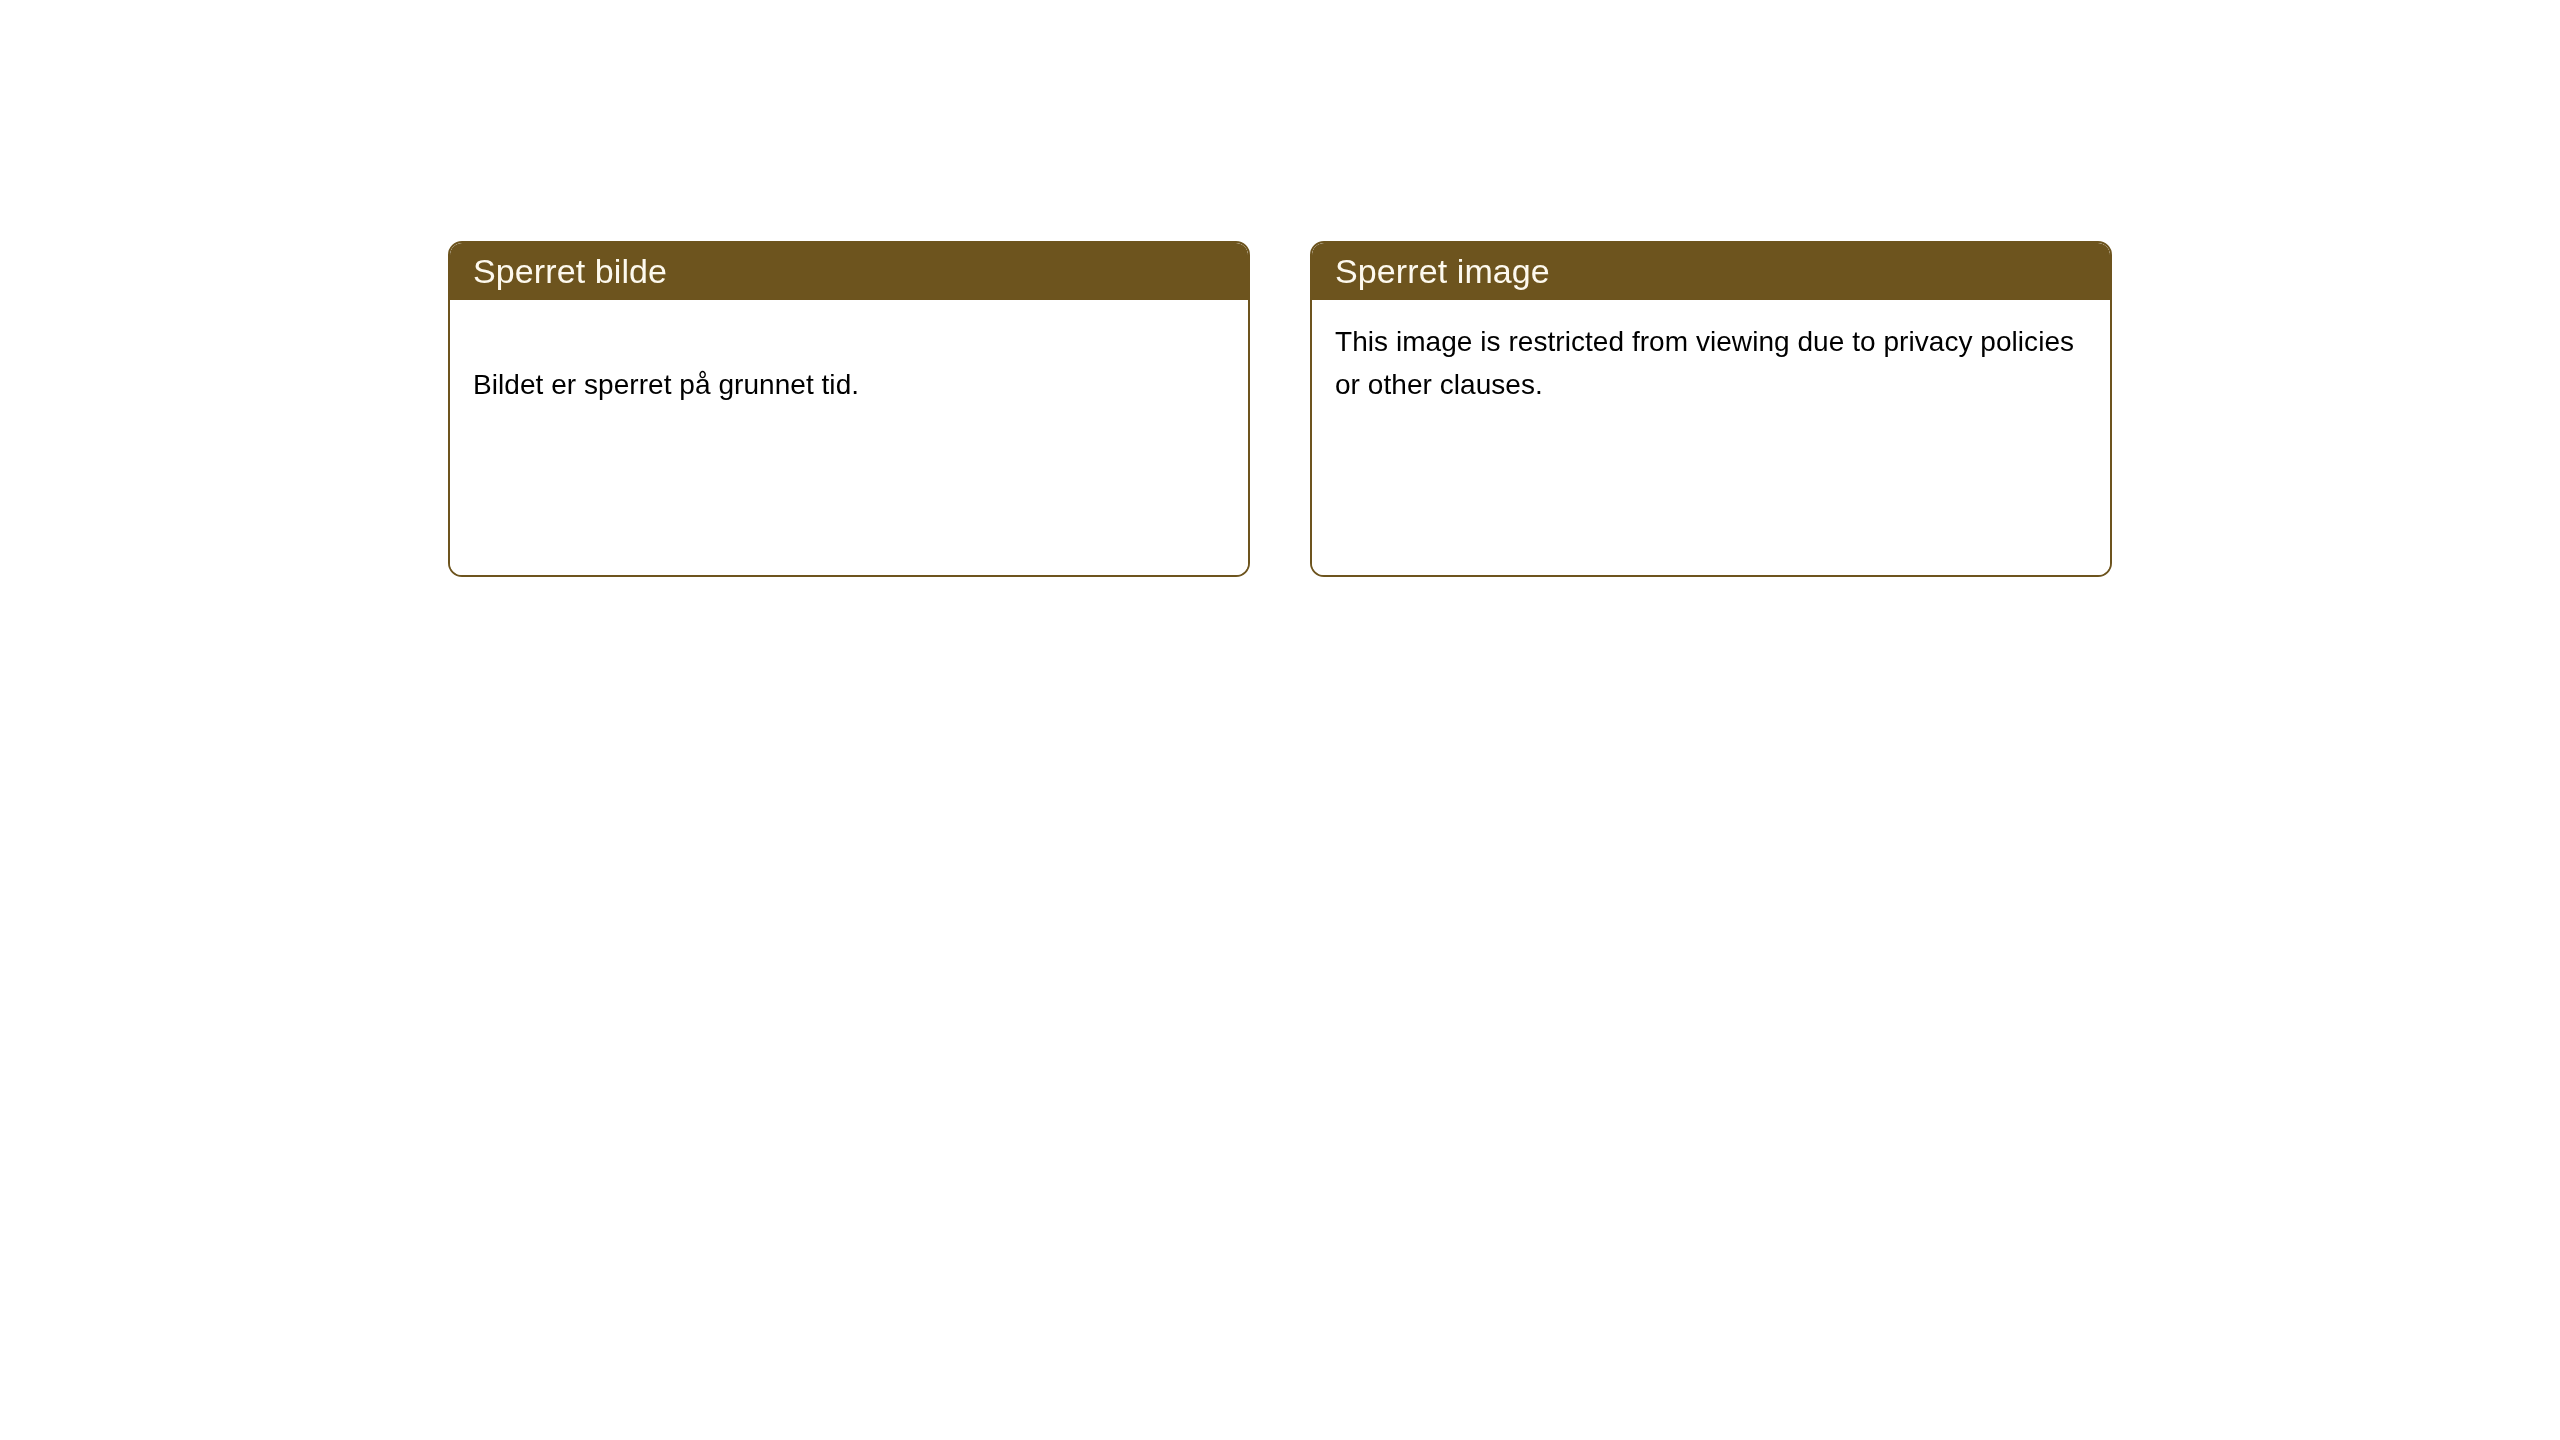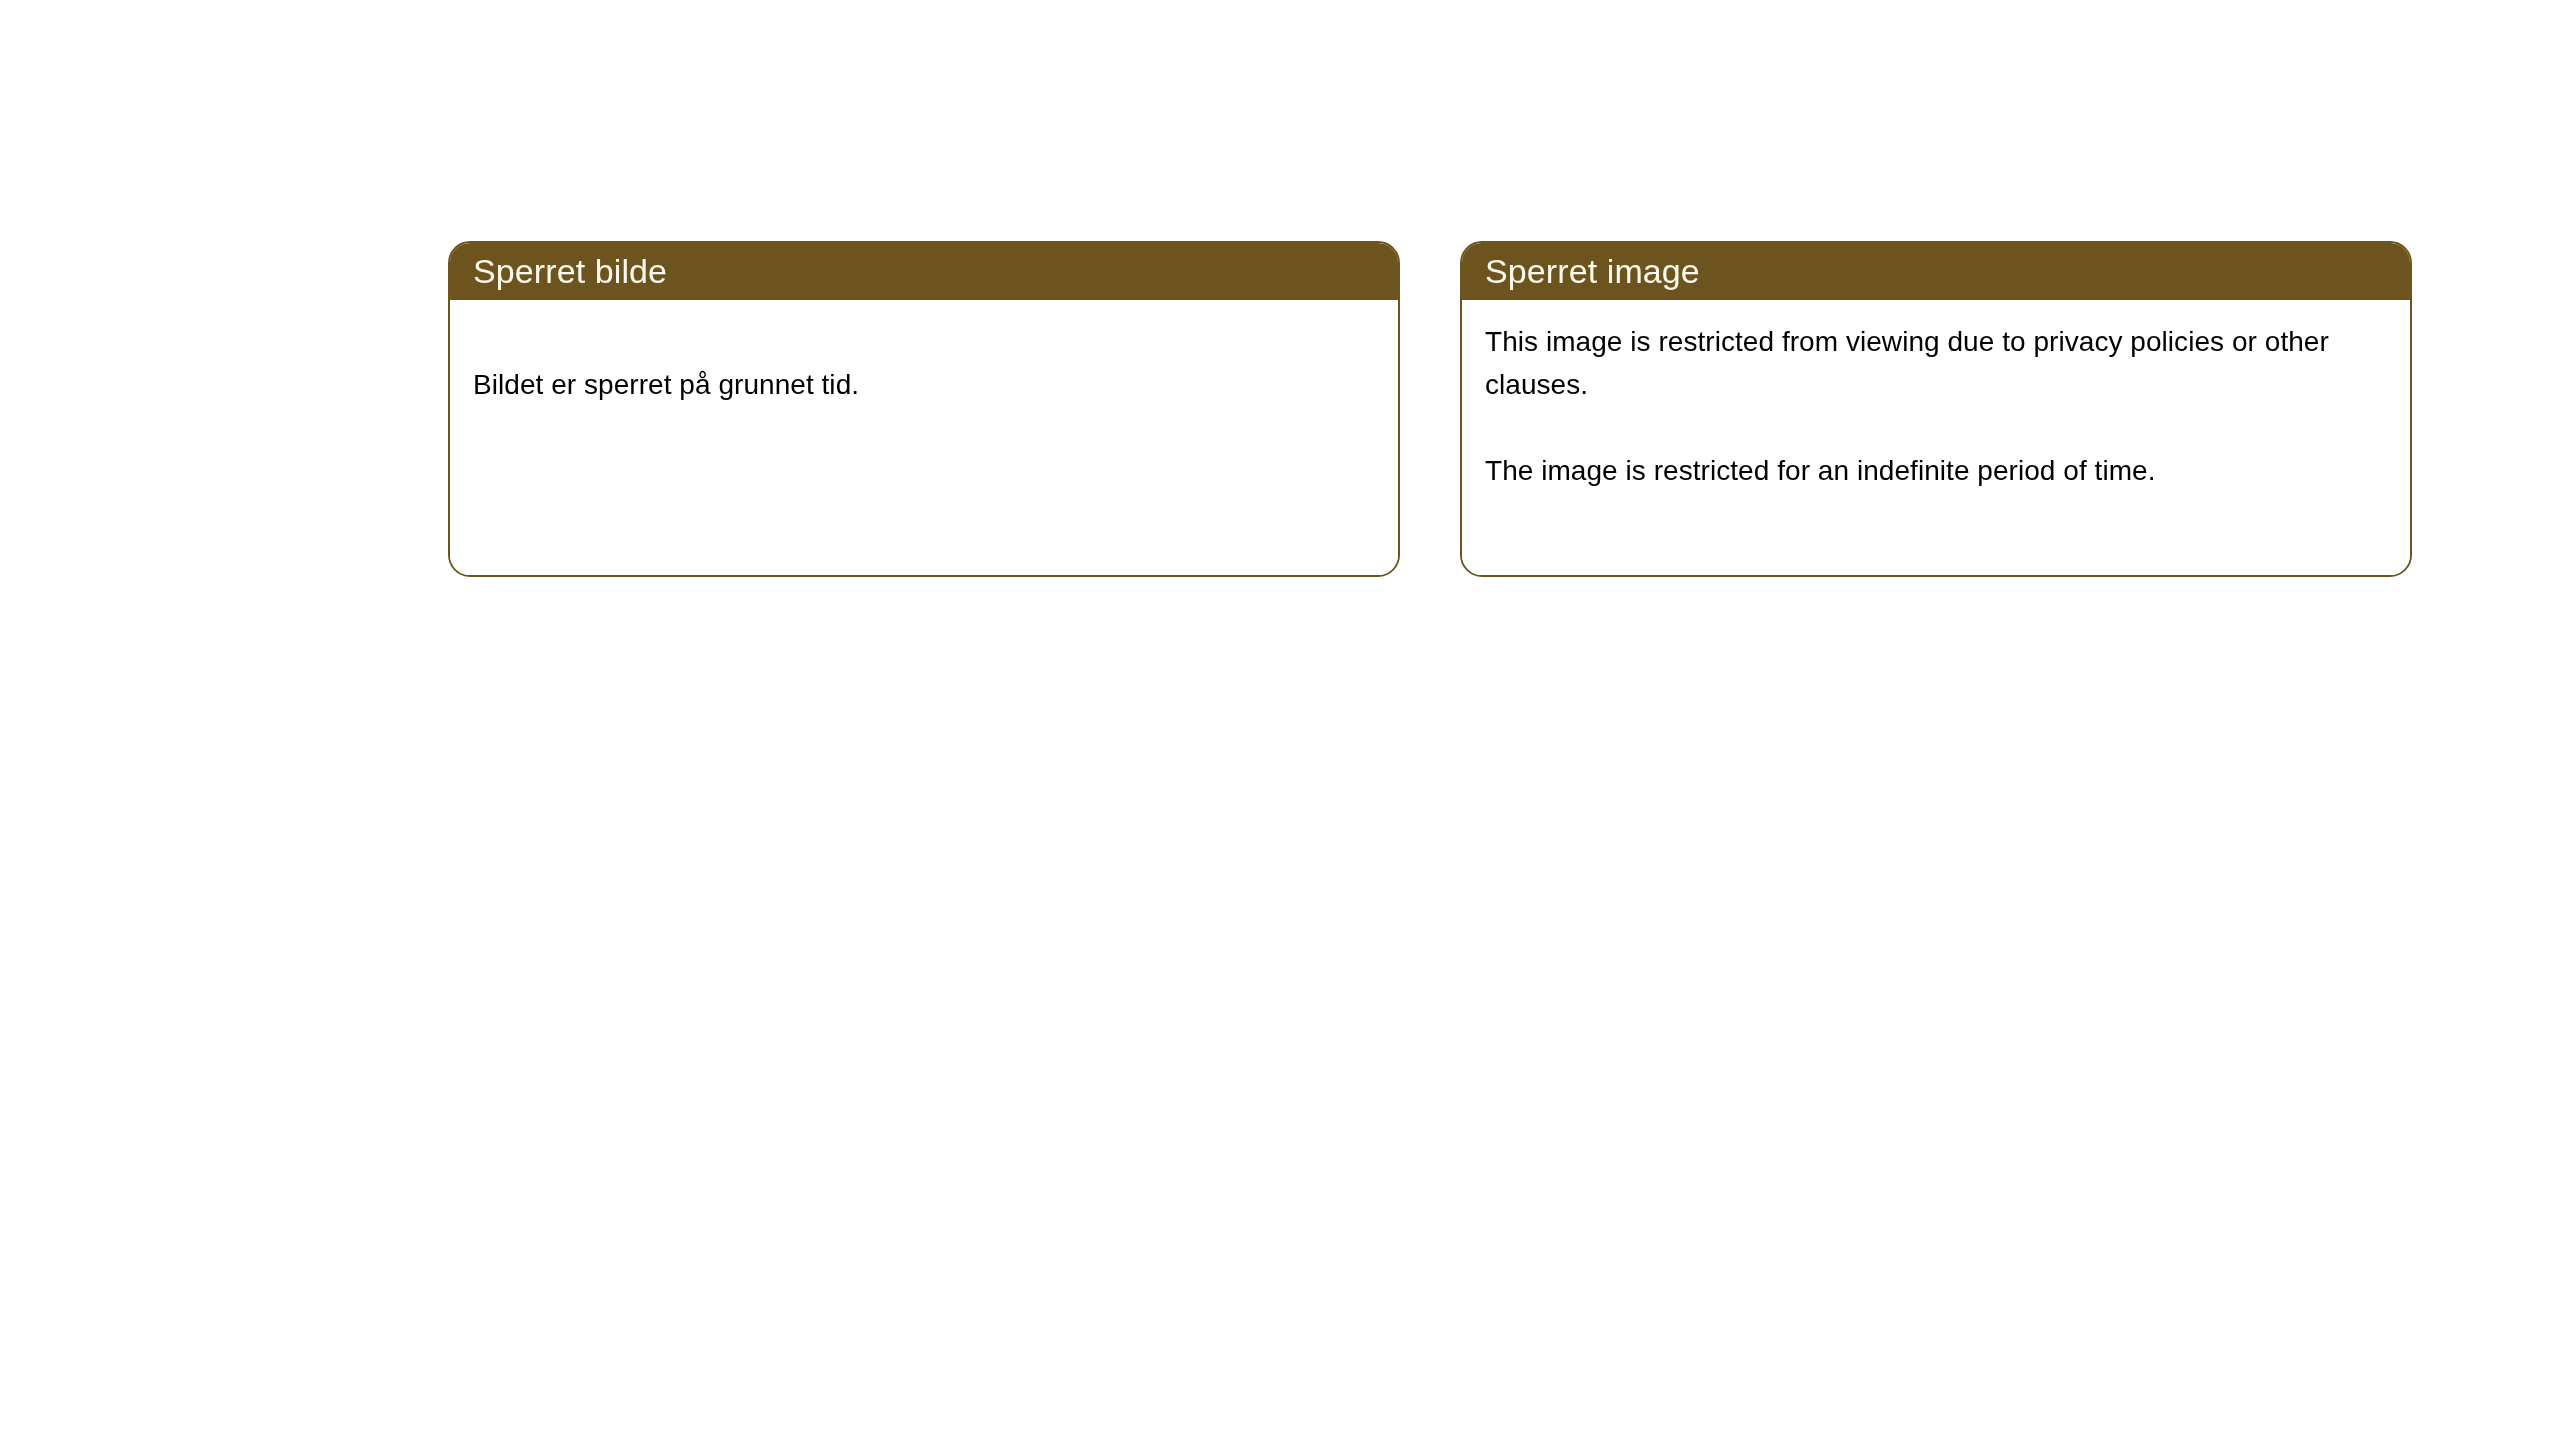--- a/index.html
+++ b/index.html
@@ -27,25 +27,25 @@
     left: 448px;
     top: 241px;
     display: flex;
     flex-direction: row;
     align-items: flex-start;
     gap: 60px;
   }
 
   .notice-card {
     box-sizing: border-box;
-    width: 952px;
+    width: 802px;
     height: 336px;
     background: #ffffff;
     border: 2px solid #6d541e;
-    border-radius: 22px;
+    border-radius: 14px;
     overflow: hidden;
     display: flex;
     flex-direction: column;
   }
 
   .card-header {
     box-sizing: border-box;
     background: #6d541e;
     height: 57px;
     min-height: 57px;
@@ -102,18 +102,17 @@
       </div>
     </div>
 
     <div class="notice-card">
       <div class="card-header">
         <span class="card-title">Sperret image</span>
       </div>
       <div class="card-body">
         <p class="body-paragraph">This image is restricted from viewing due to privacy policies or other clauses.</p>
         <div class="paragraph-gap"></div>
-        <p class="body-paragraph">The image is restricted for an indefinite period of time.</p>
       </div>
     </div>
 
   </div>
 </div>
 
 </body></html>

